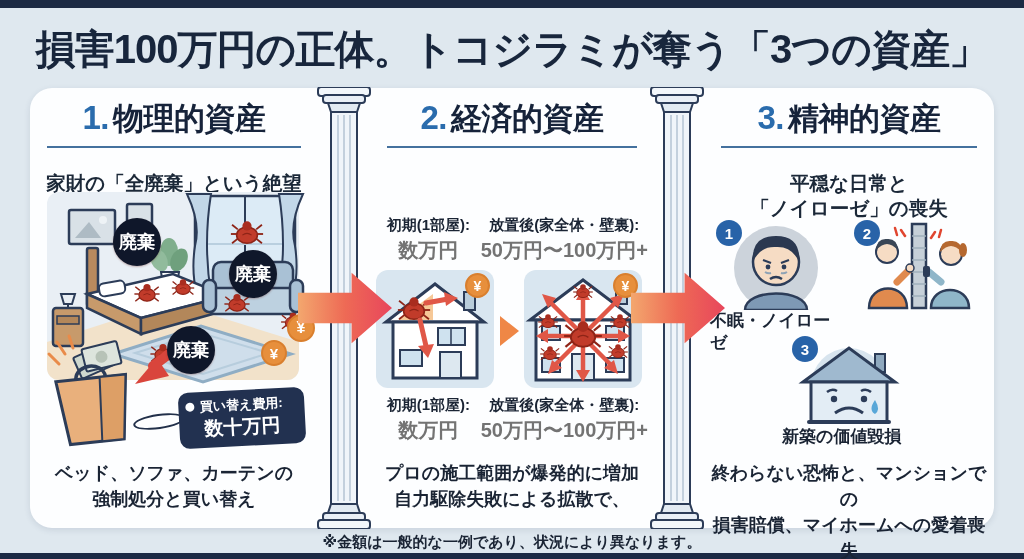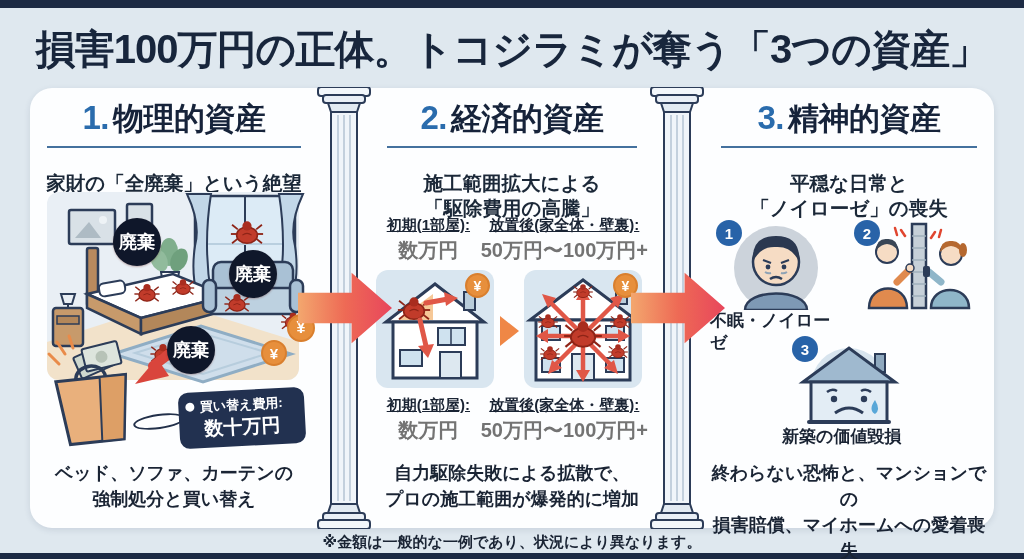--- a/index.html
+++ b/index.html
@@ -69,21 +69,21 @@
   .tag-l1 { font-size:13px; font-weight:700; }
   .tag-l2 { font-size:19px; font-weight:800; }
   .tag-rope { position:absolute; left:92px; top:224px; width:52px; height:15px;
     border:2.5px solid #22304a; border-radius:50%; transform:rotate(-8deg); z-index:5; }
 
   
   .cost-row { position:absolute; left:0; width:100%; display:flex; }
   .cost-row.top { top:122px; } .cost-row.bottom { top:302px; }
   .cost-cell { text-align:center; white-space:nowrap; }
   .cost-cell.left { width:118px; } .cost-cell.right { flex:1; }
-  .cost-label { font-size:15px; font-weight:800; color:#1a2434;text-decoration:underline; }
+  .cost-label { font-size:15px; font-weight:800; color:#1a2434; }
   .cost-value { font-size:20px; font-weight:800; color:#737373; margin-top:2px; }
   .houses { position:absolute; top:176px; left:0; width:100%; height:120px; }
   .house-panel { position:absolute; top:0; width:118px; height:118px;
     background:#d9e6f0; border-radius:12px; }
   .house-panel.hp1 { left:0; } .house-panel.hp2 { left:148px; }
   .house-panel svg { position:absolute; left:0; top:0; }
   .house-coin { position:absolute; right:4px; top:3px; width:25px; height:25px; border-radius:50%;
     background:#e78f3c; border:2px solid #d97f2e; color:#fff; font-weight:800; font-size:14px;
     display:flex; align-items:center; justify-content:center; z-index:5; }
   .mid-arrow { position:absolute; left:124px; top:46px; width:0; height:0;
@@ -241,24 +241,20 @@
       <div>ベッド、ソファ、カーテンの</div>
       <div>強制処分と買い替え</div>
     </div>
   </section>
 
   <section class="col c2">
     <div class="col-head">
       <span class="num">2.</span><span>経済的資産</span>
     </div>
     <div class="divider"></div>
-    <div class="col-sub">
-      <div>施工範囲拡大による</div>
-      <div>「駆除費用の高騰」</div>
-    </div>
 
     <div class="cost-row top">
       <div class="cost-cell left">
         <div class="cost-label">初期(1部屋):</div>
         <div class="cost-value">数万円</div>
       </div>
       <div class="cost-cell right">
         <div class="cost-label">放置後(家全体・壁裏):</div>
         <div class="cost-value">50万円〜100万円+</div>
       </div>
@@ -330,22 +326,22 @@
         <div class="cost-label">初期(1部屋):</div>
         <div class="cost-value">数万円</div>
       </div>
       <div class="cost-cell right">
         <div class="cost-label">放置後(家全体・壁裏):</div>
         <div class="cost-value">50万円〜100万円+</div>
       </div>
     </div>
 
     <div class="caption">
+      <div>プロの施工範囲が爆発的に増加</div>
       <div>自力駆除失敗による拡散で、</div>
-      <div>プロの施工範囲が爆発的に増加</div>
     </div>
   </section>
 
   <section class="col c3">
     <div class="col-head">
       <span class="num">3.</span><span>精神的資産</span>
     </div>
     <div class="divider"></div>
     <div class="col-sub">
       <div>平穏な日常と</div>

